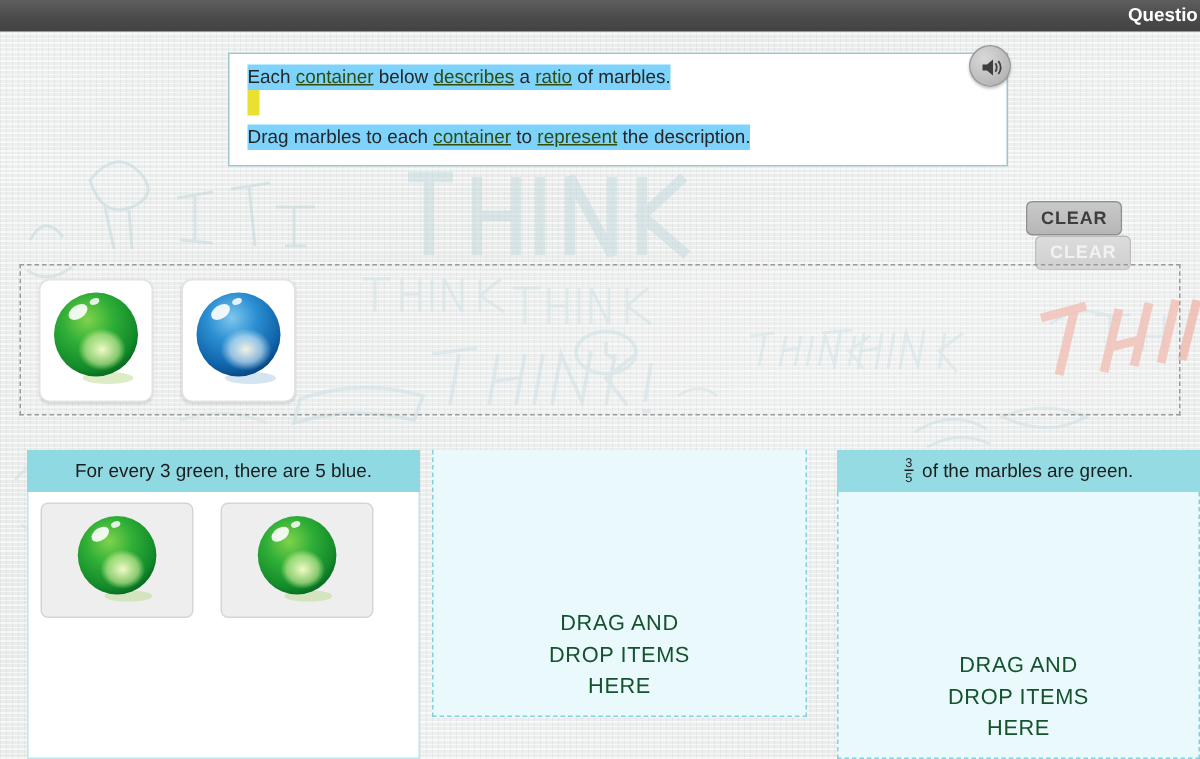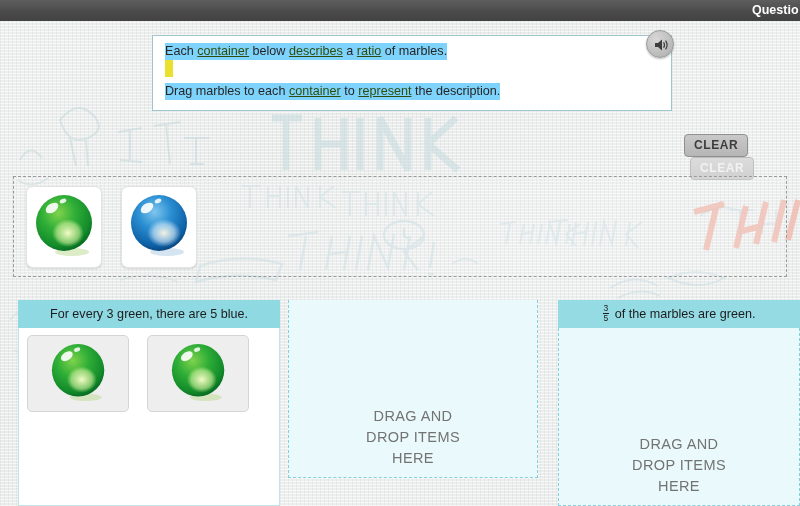--- a/index.html
+++ b/index.html
@@ -132,21 +132,21 @@
   #container-1 .container-body {
     background: #ffffff;
     border: 1px solid #bfe4ea; border-top: none;
   }
   .dropzone-body {
     background: #eaf9fb;
     border: 1px dashed #86cfdc; border-top: none;
   }
   .dz-text {
     position: absolute; left: 0; right: 0; top: 106px;
-    text-align: center; color: #737373;
+    text-align: center; color: #14532d;
     font-size: 14.5px; line-height: 21px; letter-spacing: .4px;
   }
   .drop-card {
     position: absolute; top: 7px;
     width: 102px; height: 77px;
     background: #eeeeee; border: 1px solid #d5d5d5;
     border-radius: 5px;
   }
   #drop-card-1 { left: 8px; }
   #drop-card-2 { left: 128px; }

